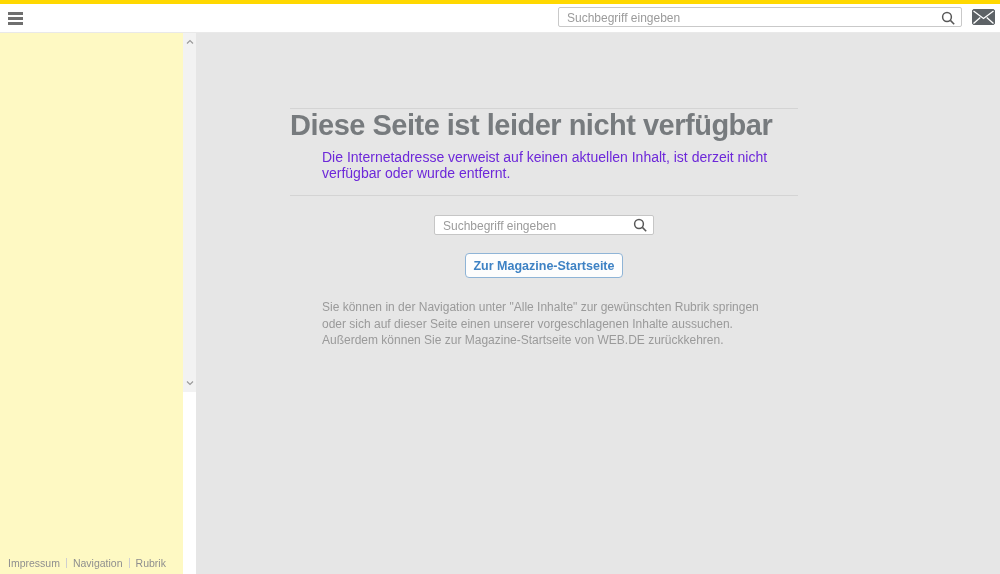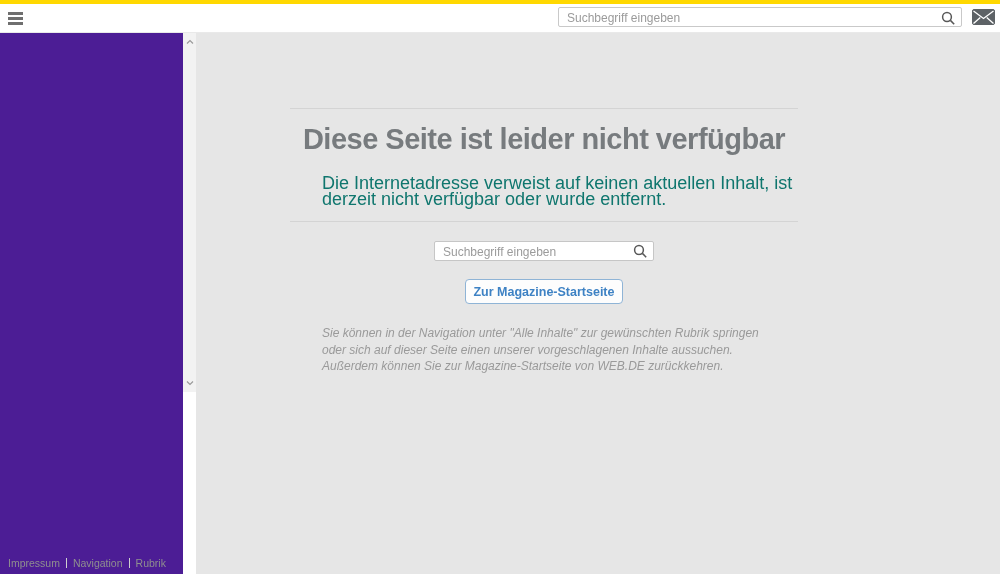--- a/index.html
+++ b/index.html
@@ -35,21 +35,21 @@
     position: absolute; right: 5px; top: 2px; width: 16px; height: 16px;
     cursor: pointer; display: inline-flex; align-items: center; justify-content: center;
   }
   .mail {
     position: absolute; right: 5px; top: 5px; width: 23px; height: 16px; cursor: pointer;
     display: inline-flex;
   }
 
   
   .main { display: flex; height: 541px; }
-  .sidebar { width: 183px; background: #4c1d95; position: relative; }
+  .sidebar { width: 183px; background: #fef9c3; position: relative; }
   .side-footer {
     position: absolute; left: 8px; bottom: 5px;
     font-size: 10.5px; color: #8f8f8f; white-space: nowrap;
     display: flex; align-items: center;
   }
   .side-footer a { color: #8f8f8f; text-decoration: none; cursor: pointer; }
   .side-footer .sep { display: inline-block; width: 1px; height: 10px; background: #cfcfcf; margin: 0 6px; }
 
   .scrollstrip { width: 13px; background: #ffffff; position: relative; cursor: pointer; }
   .scroll-track { position: absolute; top: 0; left: 0; right: 0; height: 359px; background: #f2f2f2; }
@@ -57,27 +57,27 @@
   .scroll-arrow.up { top: 6px; }
   .scroll-arrow.down { bottom: 6px; }
 
   .content { flex: 1; background: #e6e6e6; overflow: hidden; }
   .column { width: 508px; margin-left: 94px; padding-top: 75px; }
 
   .divider { height: 1px; background: #d4d4d4; }
   .divider.d2 { margin-top: 14px; }
 
   h1.err-title {
-    margin-top: 14px; text-align: center;
+    
     font-size: 29px; line-height: 32px; font-weight: bold;
     color: #777b7e; letter-spacing: -0.5px;
   }
   .desc {
-    margin: 20px 0 0 32px; width: 478px;
-    font-size: 18px; line-height: 16px; color: #0f766e;
+    margin: 8px 0 0 32px; width: 478px;
+    font-size: 14px; line-height: 16px; color: #6d28d9;
   }
 
   .mid-search {
     position: relative; width: 220px; height: 20px; margin: 19px auto 0;
     background: #fff; border: 1px solid #c6c6c6; border-radius: 2px;
   }
   .mid-search input {
     width: 100%; height: 100%; border: none; background: transparent;
     padding: 0 26px 0 8px; font-size: 12px; color: #555; outline: none;
     font-family: "Liberation Sans", sans-serif;
@@ -88,21 +88,21 @@
   .magazine-btn {
     display: inline-block; background: #fdfdfd;
     border: 1px solid #8fb4d6; border-radius: 4px;
     color: #3e82c4; font-size: 12.5px; font-weight: bold;
     padding: 5px 7px; height: 25px; cursor: pointer;
     font-family: "Liberation Sans", sans-serif;
   }
 
   .hint {
     margin: 21px 0 12px 32px; width: 462px;
-    font-style: italic; font-size: 12px; line-height: 16.5px; color: #9a9a9a;
+    font-size: 12px; line-height: 16.5px; color: #9a9a9a;
   }
 </style>
 </head>
 <body>
 
 <div class="yellow-bar"></div>
 
 <header class="topbar">
   <button class="hamburger" aria-label="menu">
     <span class="bar"></span>

